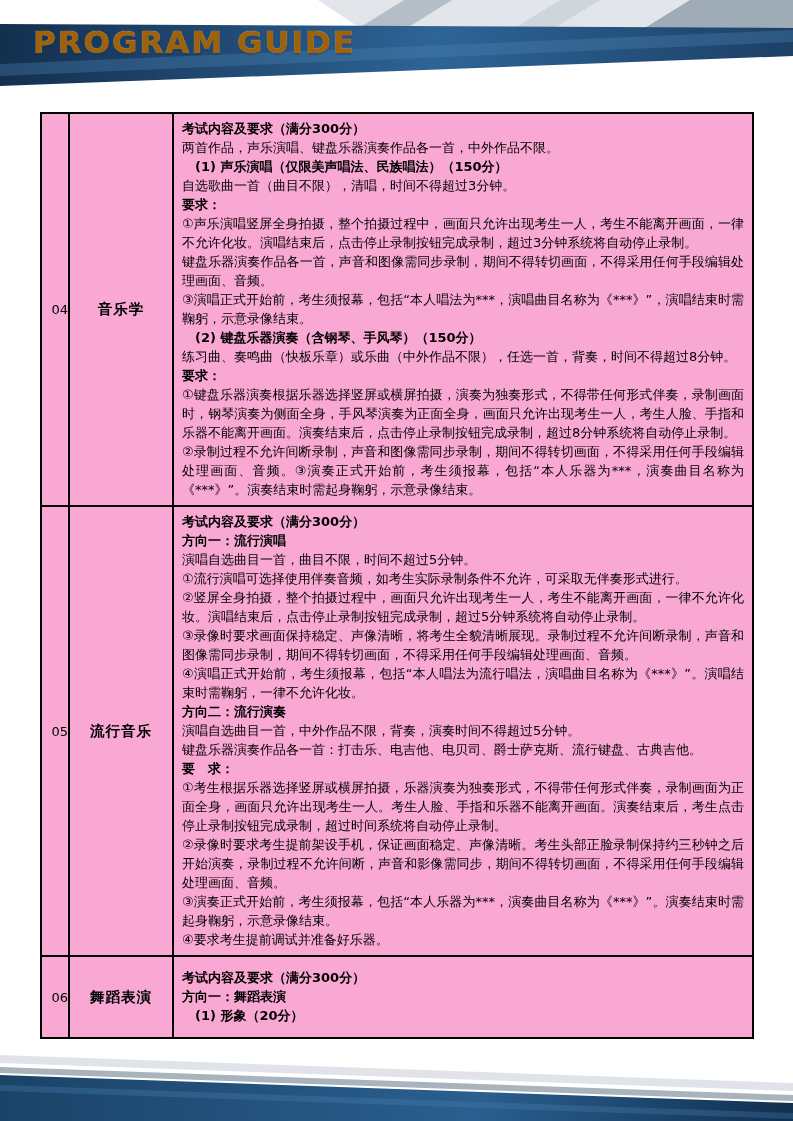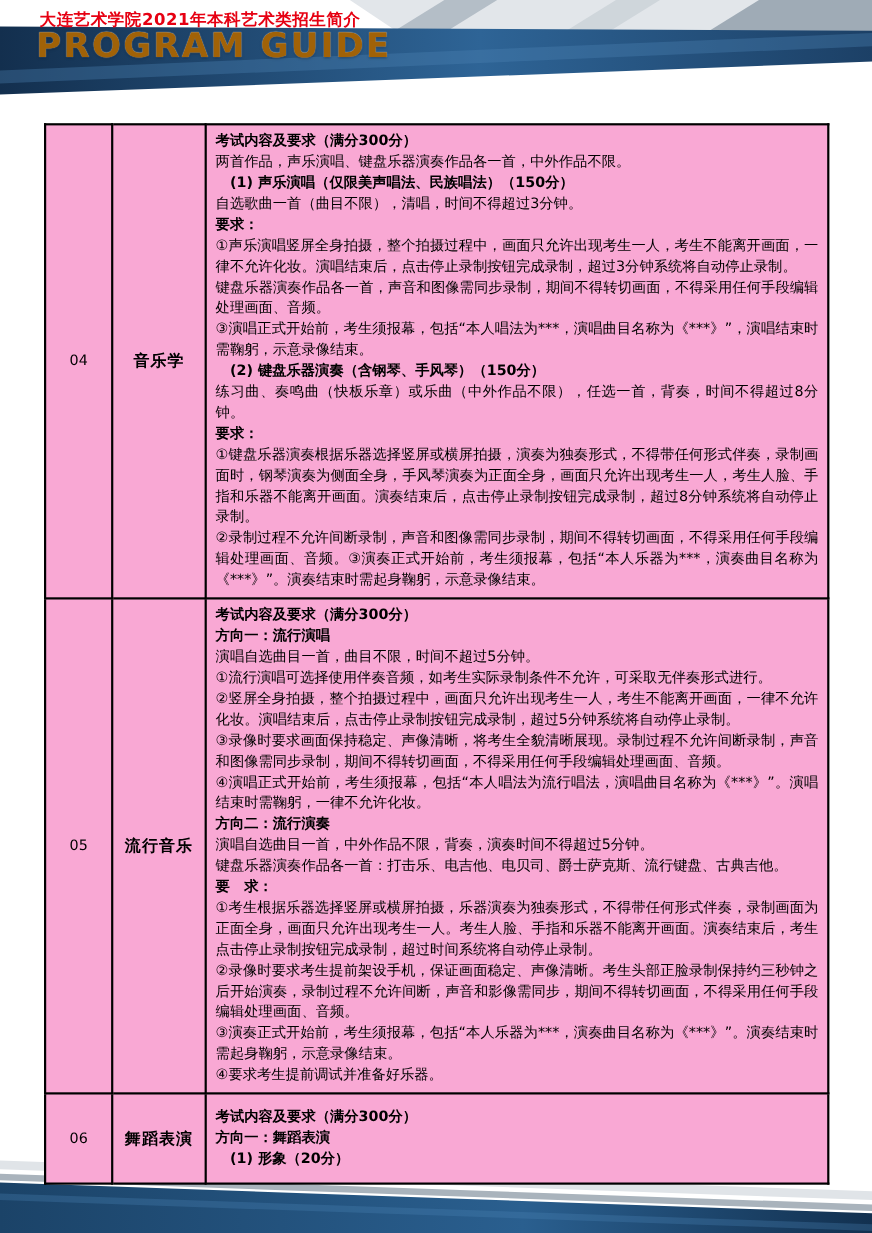--- a/index.html
+++ b/index.html
@@ -24,22 +24,22 @@
     position:absolute; top:24px; left:33px;
     font-size:31px; font-weight:800; letter-spacing:2px;
     color:#a16207;
     text-shadow:0 1px 2px rgba(10,25,45,0.55), 0 0 1px #ffffff;
     z-index:3;
   }
   
   .table-wrap { position:absolute; top:112px; left:40px; width:714px; z-index:2; }
   table.program-table { border-collapse:collapse; width:100%; table-layout:fixed; }
   .program-table td { border:2px solid #000; background:#f9a8d4; }
-  td.code  { width:61px; text-align:center; vertical-align:middle; font-size:13px; }
-  td.major { width:85px; text-align:center; vertical-align:middle; font-size:14.5px; font-weight:bold; letter-spacing:1px; }
+  td.code  { width:28px; text-align:right; vertical-align:middle; font-size:13px; }
+  td.major { width:104px; text-align:center; vertical-align:middle; font-size:14.5px; font-weight:bold; letter-spacing:1px; }
   td.content { vertical-align:top; padding:5px 8px 6px 8px; }
   tr.short { height:82px; }
   tr.short td.content { vertical-align:middle; }
   .line {
     font-size:13px; line-height:19px;
     text-align:justify; white-space:pre-wrap;
     margin:0;
   }
   .line.bold { font-weight:bold; }
   
@@ -60,21 +60,20 @@
     </defs>
 
     <polygon points="318,0 793,0 793,52 396,52" fill="#e2e6ea"></polygon>
     <polygon points="404,0 452,0 368,52 320,52" fill="#b4bec7"></polygon>
     <polygon points="560,0 600,0 516,52 476,52" fill="#cfd6db"></polygon>
     <polygon points="690,0 793,0 793,52 606,52" fill="#9fabb6"></polygon>
 
     <polygon points="0,24 793,28 793,56 0,86" fill="url(#gnavy)"></polygon>
     <polygon points="0,64 793,30 793,42 0,76" fill="#4d85b5" opacity="0.35"></polygon>
   </svg>
-  <div class="doc-title">大连艺术学院2021年本科艺术类招生简介</div>
   <div class="program-guide">PROGRAM GUIDE</div>
 </div>
 
 <div class="table-wrap">
   <table class="program-table">
     <tbody>
       <tr>
         <td class="code">04</td>
         <td class="major">音乐学</td>
         <td class="content">

